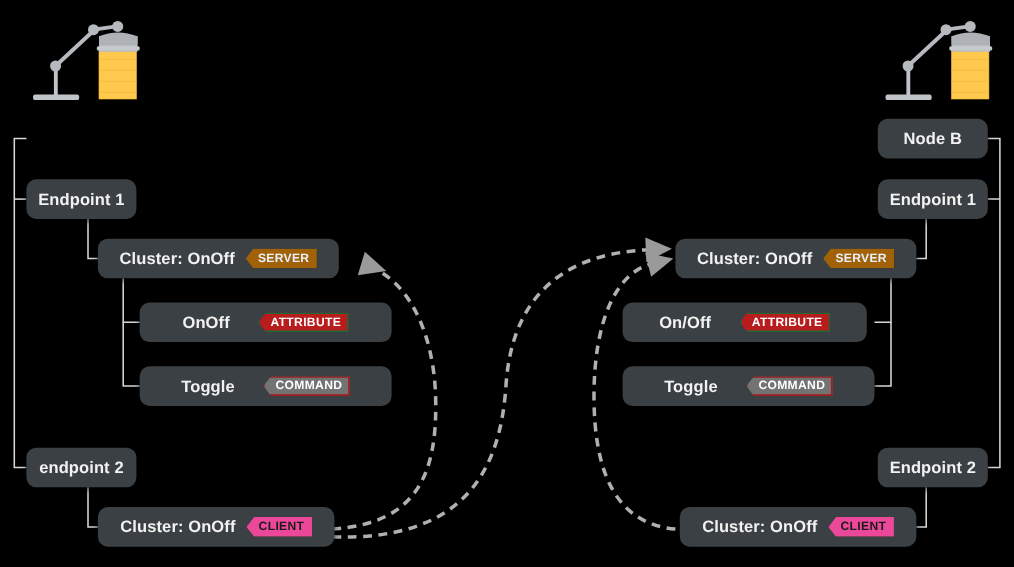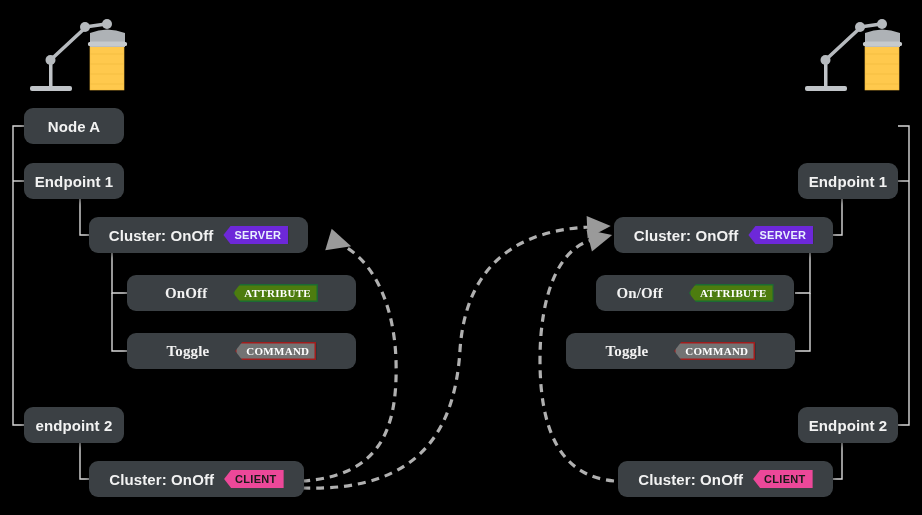--- a/index.html
+++ b/index.html
@@ -50,41 +50,41 @@
     padding: 0 14px;
   }
 
   
   .box.tagged {
     justify-content: center;
     padding: 0 12px;
     gap: 10px;
     text-align: right;
   }
-  .box.tagged.wide { gap: 26px; font-family: Liberation Serif, serif; }
+  .box.tagged.wide { gap: 26px; }
 
   
   .badge {
     display: inline-flex;
     align-items: center;
     justify-content: center;
     height: 18px;
     padding: 0 7px 0 11px;
     font-size: 11px;
     font-weight: bold;
     letter-spacing: 0.3px;
     white-space: nowrap;
     line-height: 1;
     -webkit-clip-path: polygon(0% 50%, 7px 0%, 100% 0%, 100% 100%, 7px 100%);
     clip-path: polygon(0% 50%, 7px 0%, 100% 0%, 100% 100%, 7px 100%);
     filter: drop-shadow(1px 1px 1px rgba(0,0,0,0.6));
   }
-  .badge.server    { background: #6d28d9; color: #e8f0ff; }
+  .badge.server    { background: #a16207; color: #e8f0ff; }
   .badge.client    { background: #ec4899; color: #1a1a1a; }
-  .badge.attribute { background: #4d7c0f; color: #ffffff;
+  .badge.attribute { background: #b91c1c; color: #ffffff;
                      box-shadow: inset 0 0 0 1.5px #1c6b33; }
   .badge.command   { background: #737373; color: #ffffff;
                      box-shadow: inset 0 0 0 1.5px #a11c1c; }
 
   
   .lamp { position: absolute; }
 </style>
 </head>
 <body>
 
@@ -175,23 +175,20 @@
     <circle cx="28.5" cy="52" r="5" fill="#b6babe"></circle>
     <line x1="28.5" y1="52" x2="63" y2="20" stroke="#b6babe" stroke-width="3.6" stroke-linecap="round"></line>
     <circle cx="63" cy="19" r="5" fill="#b6babe"></circle>
     <line x1="63" y1="19" x2="84" y2="16" stroke="#b6babe" stroke-width="3.4" stroke-linecap="round"></line>
     <circle cx="85" cy="16" r="5" fill="#b6babe"></circle>
     <path d="M68,25 L103,25 L103,39 L68,39 Z" fill="#b9bdc1"></path>
     <path d="M68,25 q17,-7 35,0 L103,33 L68,33 Z" fill="#aeb2b6"></path>
     <rect x="66" y="34" width="39" height="4" rx="1.5" fill="#c6cacd"></rect>
   </svg>
 
-  <div class="box simple" style="left:24px; top:108px; width:100px; height:36px;">
-    <span class="label">Node A</span>
-  </div>
 
   <div class="box simple" style="left:24px; top:163px; width:100px; height:36px;">
     <span class="label">Endpoint 1</span>
   </div>
 
   <div class="box tagged" style="left:89px; top:217px; width:219px; height:36px;">
     <span class="label">Cluster: OnOff</span>
     <span class="badge server">SERVER</span>
   </div>
 
@@ -207,31 +204,34 @@
 
   <div class="box simple" style="left:24px; top:407px; width:100px; height:36px;">
     <span class="label">endpoint 2</span>
   </div>
 
   <div class="box tagged" style="left:89px; top:461px; width:215px; height:36px;">
     <span class="label">Cluster: OnOff</span>
     <span class="badge client">CLIENT</span>
   </div>
 
+  <div class="box simple" style="left:798px; top:108px; width:100px; height:36px;">
+    <span class="label">Node B</span>
+  </div>
 
   <div class="box simple" style="left:798px; top:163px; width:100px; height:36px;">
     <span class="label">Endpoint 1</span>
   </div>
 
   <div class="box tagged" style="left:614px; top:217px; width:219px; height:36px;">
     <span class="label">Cluster: OnOff</span>
     <span class="badge server">SERVER</span>
   </div>
 
-  <div class="box tagged wide" style="left:596px; top:275px; width:198px; height:36px;">
+  <div class="box tagged wide" style="left:566px; top:275px; width:222px; height:36px;">
     <span class="label">On/Off</span>
     <span class="badge attribute">ATTRIBUTE</span>
   </div>
 
   <div class="box tagged wide" style="left:566px; top:333px; width:229px; height:36px;">
     <span class="label">Toggle</span>
     <span class="badge command">COMMAND</span>
   </div>
 
   <div class="box simple" style="left:798px; top:407px; width:100px; height:36px;">

